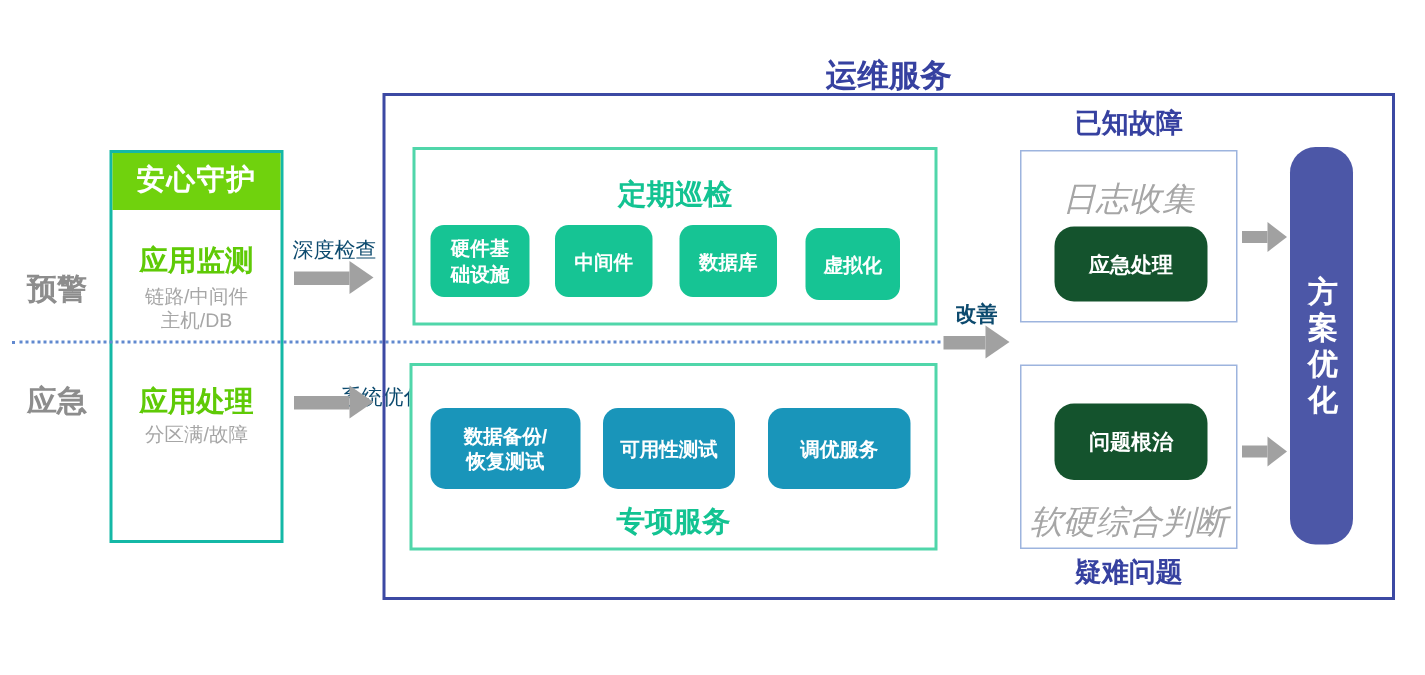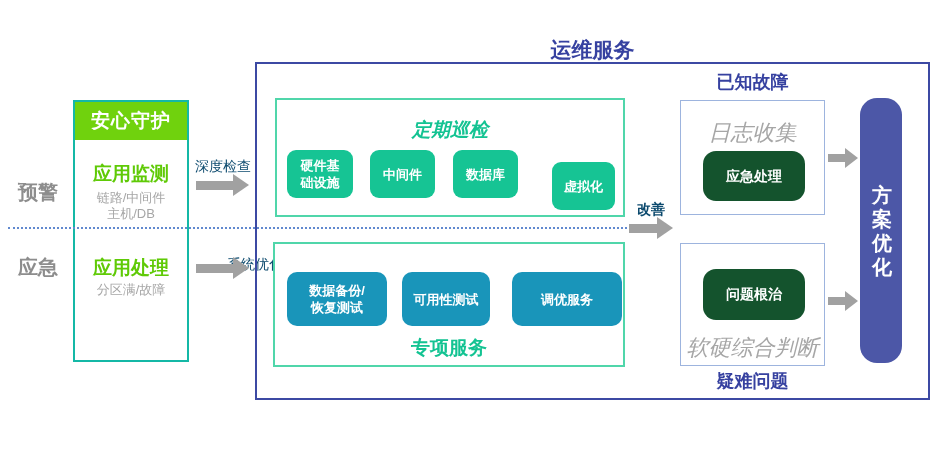--- a/index.html
+++ b/index.html
@@ -80,32 +80,32 @@
   <div class="abs arrow-label" style="left:195px; top:256px; width:56px;margin-left:32px;">系统优化</div>
   <div class="abs barrow" style="left:196px; top:257px;">
     <div class="shaft" style="width:37px;"></div>
       <div class="head"></div>
   </div>
 
   <div class="abs main-title">运维服务</div>
   <div class="abs big-box"></div>
 
   <div class="abs mint-box" style="left:275px; top:98px; width:350px; height:119px;"></div>
-  <div class="abs mint-title" style="left:275px; top:117px; width:350px;font-style:italic;">定期巡检</div>
+  <div class="abs mint-title" style="left:275px; top:117px; width:350px;">定期巡检</div>
   <div class="abs pill green" style="left:287px; top:150px; width:66px; height:48px;">硬件基
 础设施</div>
   <div class="abs pill green" style="left:370px; top:150px; width:65px; height:48px;">中间件</div>
   <div class="abs pill green" style="left:453px; top:150px; width:65px; height:48px;">数据库</div>
-  <div class="abs pill green" style="left:537px; top:162px; width:63px; height:48px;margin-left:15px;">虚拟化</div>
+  <div class="abs pill green" style="left:537px; top:152px; width:63px; height:48px;">虚拟化</div>
 
   <div class="abs mint-box" style="left:273px; top:242px; width:352px; height:125px;"></div>
   <div class="abs pill teal" style="left:287px; top:272px; width:100px; height:54px;">数据备份/
 恢复测试</div>
   <div class="abs pill teal" style="left:402px; top:272px; width:88px; height:54px;">可用性测试</div>
-  <div class="abs pill teal" style="left:512px; top:272px; width:110px; height:54px;">调优服务</div>
+  <div class="abs pill teal" style="left:512px; top:272px; width:95px; height:54px;">调优服务</div>
   <div class="abs mint-title" style="left:273px; top:335px; width:352px;">专项服务</div>
 
   <div class="abs arrow-label" style="left:626px; top:201px; width:50px;font-weight:bold;">改善</div>
   <div class="abs barrow" style="left:629px; top:217px;">
     <div class="shaft" style="width:28px;"></div>
       <div class="head"></div>
   </div>
 
   <div class="abs dark-title" style="left:680px; top:70px; width:145px;">已知故障</div>
   <div class="abs lightblue-box" style="left:680px; top:100px; width:145px; height:115px;"></div>

